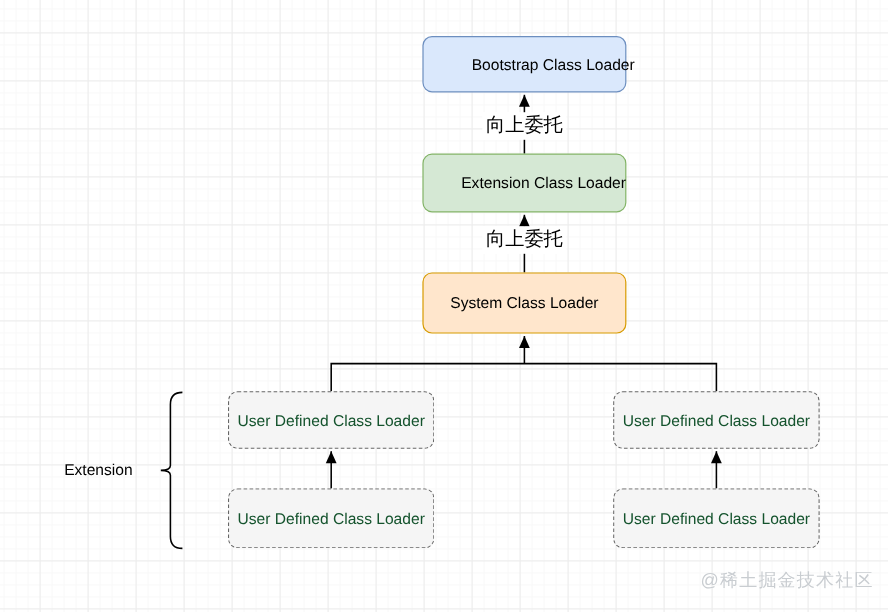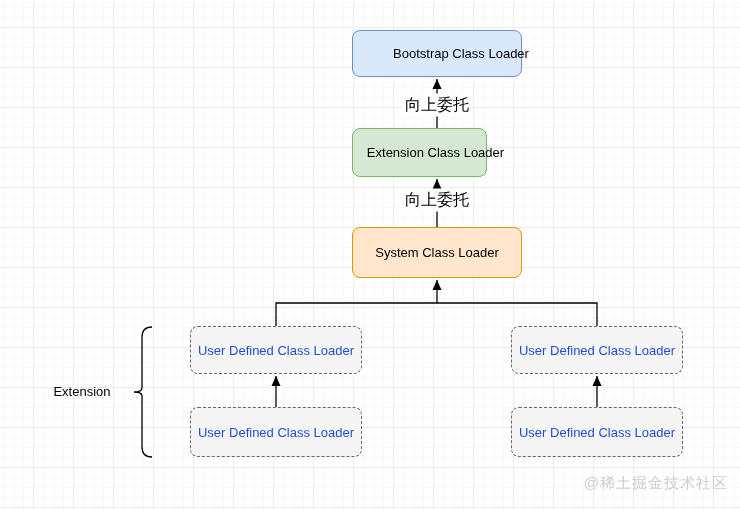--- a/index.html
+++ b/index.html
@@ -32,24 +32,24 @@
     border-radius: 8px;
     font-size: 13px;
     color: #000000;
     text-align: center;
     white-space: nowrap;
   }
   .node.solid { border: 1px solid; }
   .node.dashed {
     border: 1px dashed #666666;
     background: #f5f5f5;
-    color: #1d4ed8;
+    color: #14532d;
   }
   #node-bootstrap { left: 352px; top: 30px;  width: 170px; height: 47px; background: #dae8fc; border-color: #6c8ebf; padding-left: 48px; }
-  #node-extension { left: 352px; top: 128px; width: 135px; height: 49px; background: #d5e8d4; border-color: #82b366; padding-left: 32px; }
+  #node-extension { left: 352px; top: 128px; width: 170px; height: 49px; background: #d5e8d4; border-color: #82b366; padding-left: 32px; }
   #node-system    { left: 352px; top: 227px; width: 170px; height: 51px; background: #ffe6cc; border-color: #d79b00; text-align: center; }
   #node-user-lt   { left: 190px; top: 326px; width: 172px; height: 48px; }
   #node-user-lb   { left: 190px; top: 407px; width: 172px; height: 50px; }
   #node-user-rt   { left: 511px; top: 326px; width: 172px; height: 48px; }
   #node-user-rb   { left: 511px; top: 407px; width: 172px; height: 50px; }
   .edge-label {
     position: absolute;
     transform: translate(-50%, -50%);
     background: #ffffff;
     padding: 1px 3px;

